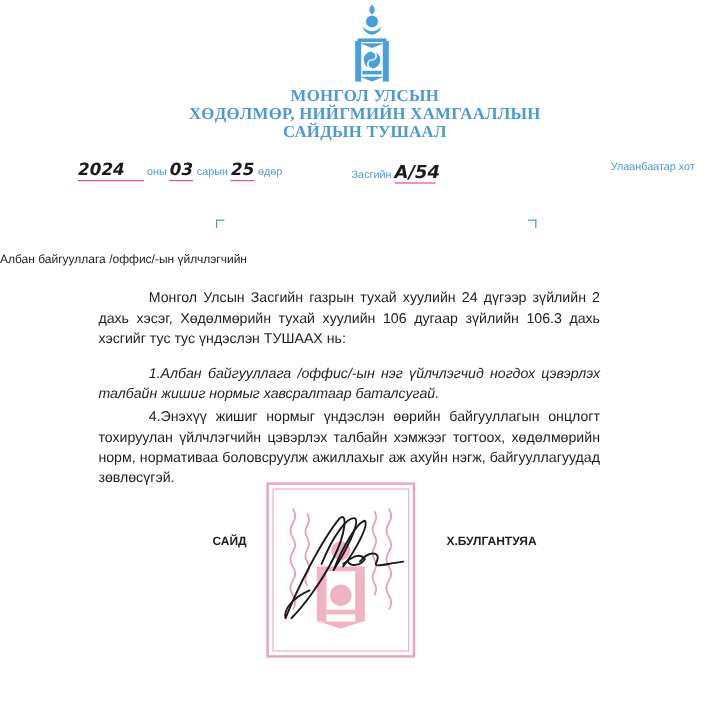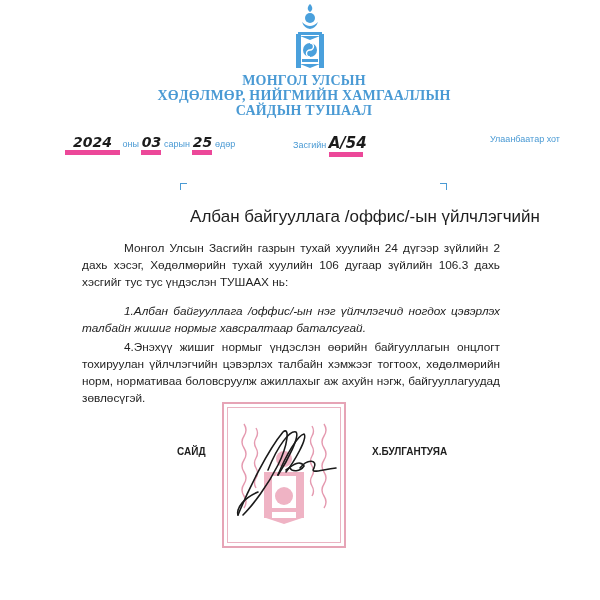--- a/index.html
+++ b/index.html
@@ -12,25 +12,25 @@
   .hdr {
     left: 0; width: 600px; text-align: center;
     font-family: "Liberation Serif", serif; font-weight: bold; color: #4a9ad4;
     font-size: 14px; line-height: 15px; letter-spacing: 0.2px;
   }
   .hdr1 { top: 73px; left: 4px; }
   .hdr2 { top: 88px; left: 4px; }
   .hdr3 { top: 103px; left: 4px; }
   .meta { top: 134px; font-size: 9px; color: #4a9ad4; }
   .hw { font-family: "DejaVu Sans", sans-serif; font-style: italic; font-weight: bold; color: #1b1b1b; font-size: 14px; }
-  .uline { border-bottom: 5px solid #ec4899; display: inline-block; text-align: center; }
+  .uline { border-bottom: 1px solid #ec4899; display: inline-block; }
   .corner { width: 6px; height: 6px; border-color: #4a9ad4; border-style: solid; }
   .title {
-    left: 0; width: 540px; text-align: right; top: 207px;
-    font-size: 17px; line-height: 19px; color: #1e1e1e;
+    left: 0; width: 540px; text-align: left; top: 207px;
+    font-size: 10px; line-height: 19px; color: #1e1e1e;
   }
   .para {
     left: 82px; width: 418px; font-size: 11.8px; line-height: 17px; color: #1e1e1e;
     text-align: justify;
   }
   .stamp {
     left: 222px; top: 402px; width: 124px; height: 146px;
     border: 2px solid #e6a4b6; box-sizing: border-box;
   }
   .stamp-inner {
@@ -78,21 +78,21 @@
   <span>өдөр</span>
 </div>
 
 <div class="abs meta" style="left:293px;">
   <span>Засгийн</span>
   <span class="uline" style="width:34px;">
     <span class="hw" style="font-size:15px;">А/54</span>
   </span>
 </div>
 
-<div class="abs meta" style="left:490px;text-align:center;">Улаанбаатар хот</div>
+<div class="abs meta" style="left:509px;text-align:center;">Улаанбаатар хот</div>
 
 <div class="abs corner" style="left:180px; top:183px; border-width:1px 0 0 1px;"></div>
 <div class="abs corner" style="left:440px; top:183px; border-width:1px 1px 0 0;"></div>
 
 <div class="abs title">
   <div>Албан байгууллага /оффис/-ын үйлчлэгчийн</div>
 </div>
 
 <div class="abs para" style="top:240px; text-indent:42px;">Монгол Улсын Засгийн газрын тухай хуулийн 24 дүгээр зүйлийн 2 дахь хэсэг, Хөдөлмөрийн тухай хуулийн 106 дугаар зүйлийн 106.3 дахь хэсгийг тус тус үндэслэн ТУШААХ нь:</div>
 <div class="abs para" style="top:303px; text-indent:42px;font-style:italic;">1.Албан байгууллага /оффис/-ын нэг үйлчлэгчид ногдох цэвэрлэх талбайн жишиг нормыг хавсралтаар баталсугай.</div>

